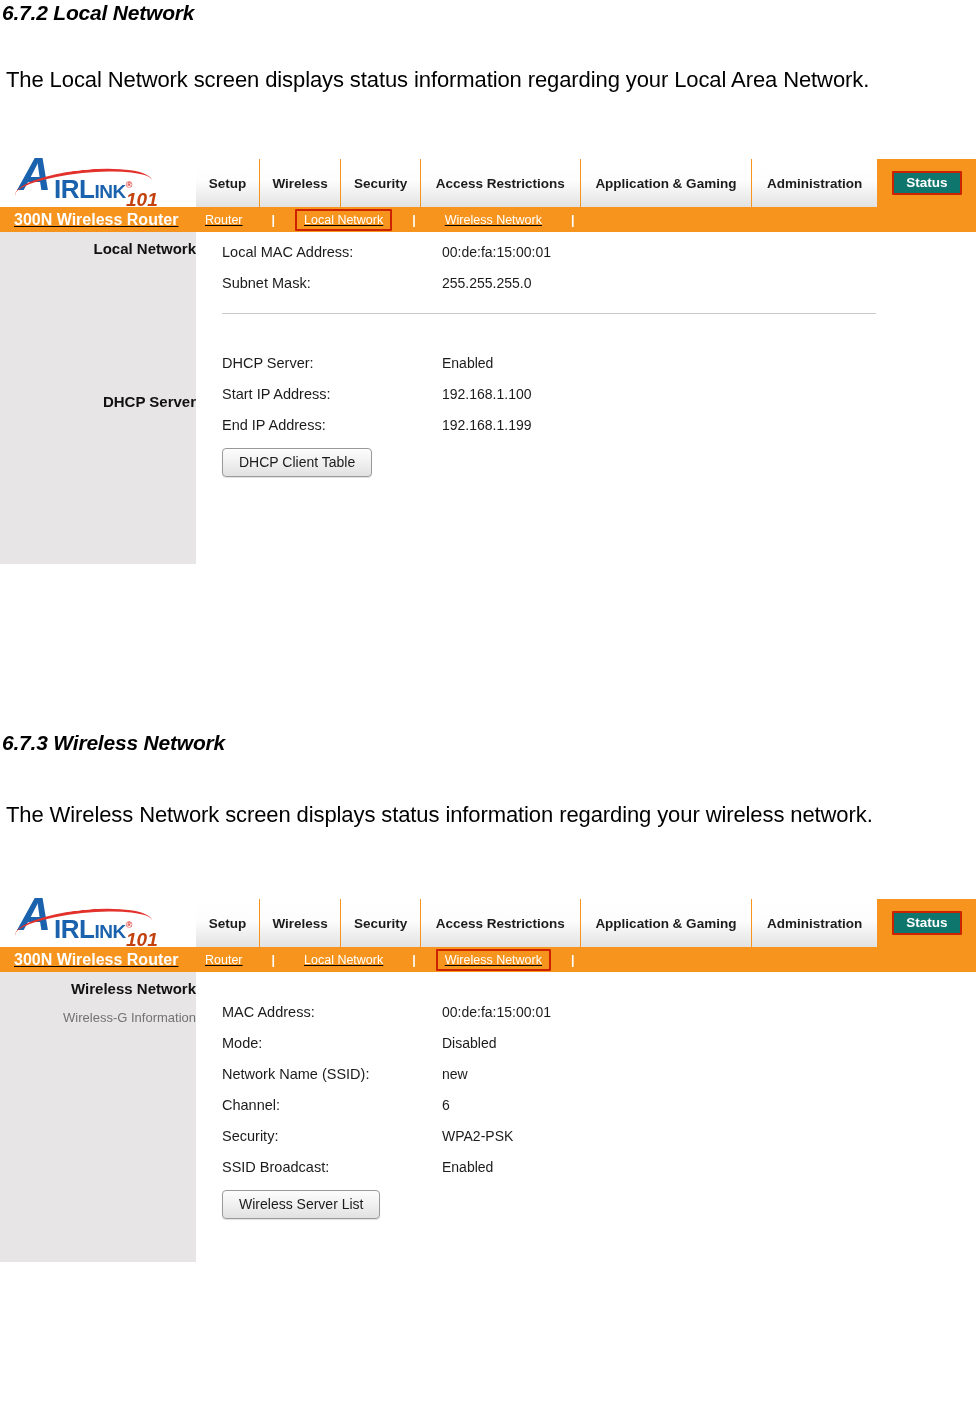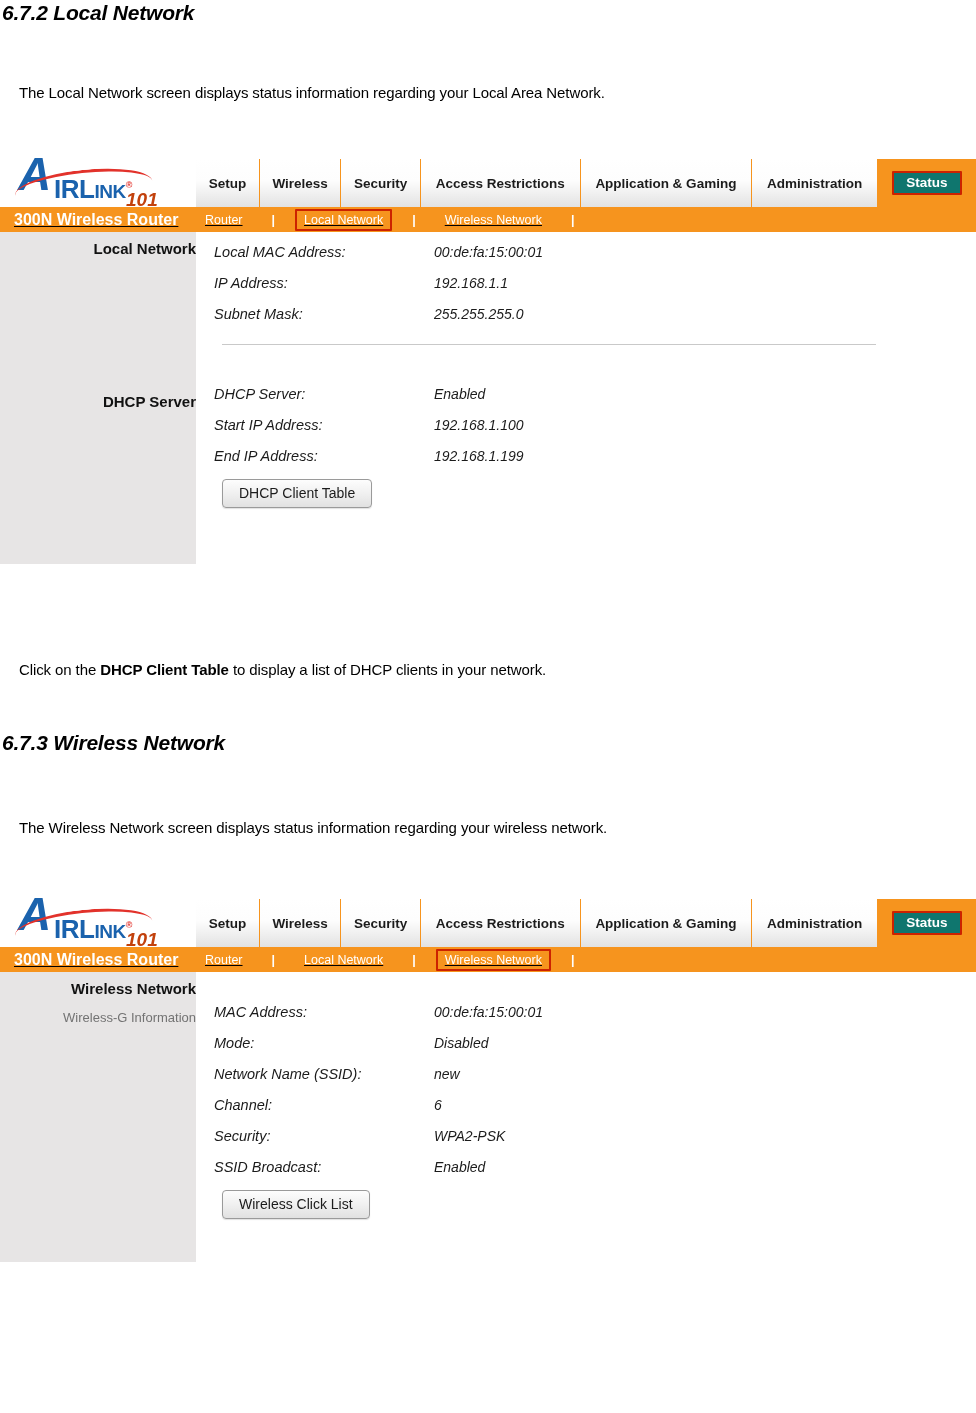--- a/index.html
+++ b/index.html
@@ -20,23 +20,23 @@
   .doc-heading {
     font-size: 21px;
     font-weight: bold;
     font-style: italic;
     letter-spacing: -0.2px;
     margin: 0;
     padding: 0;
     line-height: 26px;
   }
   .doc-para {
-    font-size: 15px;
+    font-size: 22px;
     line-height: 26px;
-    margin: 17px;
+    margin: 4px;
     padding: 0;
     letter-spacing: -0.1px;
   }
   .doc-para b { font-weight: bold; }
 
   
   .capture {
     position: relative;
     background: #ffffff;
     overflow: hidden;
@@ -213,22 +213,21 @@
     flex: 1 1 auto;
     background: #ffffff;
     position: relative;
     padding-top: 10px;
   }
 
   .field-row {
     display: flex;
     align-items: baseline;
     height: 31px;
-    padding-left: 18px;
-    font-style: italic;
+    padding-left: 26px;
   }
   .field-label {
     width: 220px;
     flex: 0 0 220px;
     font-size: 14.5px;
     color: #1b1b1b;
     line-height: 20px;
   }
   .field-value {
     font-size: 14px;
@@ -318,24 +317,20 @@
         <div class="rail-label" style="top:8px;">Local Network</div>
         <div class="rail-label" style="top:161px;">DHCP Server</div>
       </div>
 
       <div class="cap-main">
         <div class="field-row">
           <span class="field-label">Local MAC Address:</span>
           <span class="field-value">00:de:fa:15:00:01</span>
         </div>
         <div class="field-row">
-          <span class="field-label">IP Address:</span>
-          <span class="field-value">192.168.1.1</span>
-        </div>
-        <div class="field-row">
           <span class="field-label">Subnet Mask:</span>
           <span class="field-value">255.255.255.0</span>
         </div>
 
         <div class="hrule"></div>
         <div class="spacer-gap"></div>
 
         <div class="field-row">
           <span class="field-label">DHCP Server:</span>
           <span class="field-value">Enabled</span>
@@ -349,23 +344,20 @@
           <span class="field-value">192.168.1.199</span>
         </div>
 
         <div class="btn-row">
           <span class="ui-btn">DHCP Client Table</span>
         </div>
       </div>
     </div>
   </div>
 
-  <div style="position:absolute; left:2px; top:640px; width:940px;">
-    <p class="doc-para"><span>Click on the </span><b>DHCP Client Table</b><span> to display a list of DHCP clients in your network.</span></p>
-  </div>
 
   <div style="position:absolute; left:2px; top:730px; width:970px;">
     <h2 class="doc-heading">6.7.3 Wireless Network</h2>
   </div>
 
   <div style="position:absolute; left:2px; top:798px; width:910px;">
     <p class="doc-para">The Wireless Network screen displays status information regarding your wireless network.</p>
   </div>
 
   <div class="capture" style="position:absolute; left:0px; top:890px; width:976px; height:372px;">
@@ -429,20 +421,20 @@
         <div class="field-row">
           <span class="field-label">Security:</span>
           <span class="field-value">WPA2-PSK</span>
         </div>
         <div class="field-row">
           <span class="field-label">SSID Broadcast:</span>
           <span class="field-value">Enabled</span>
         </div>
 
         <div class="btn-row">
-          <span class="ui-btn">Wireless Click List</span>
+          <span class="ui-btn">Wireless Server List</span>
         </div>
       </div>
     </div>
   </div>
 
 
 </div>
 
 </body></html>

